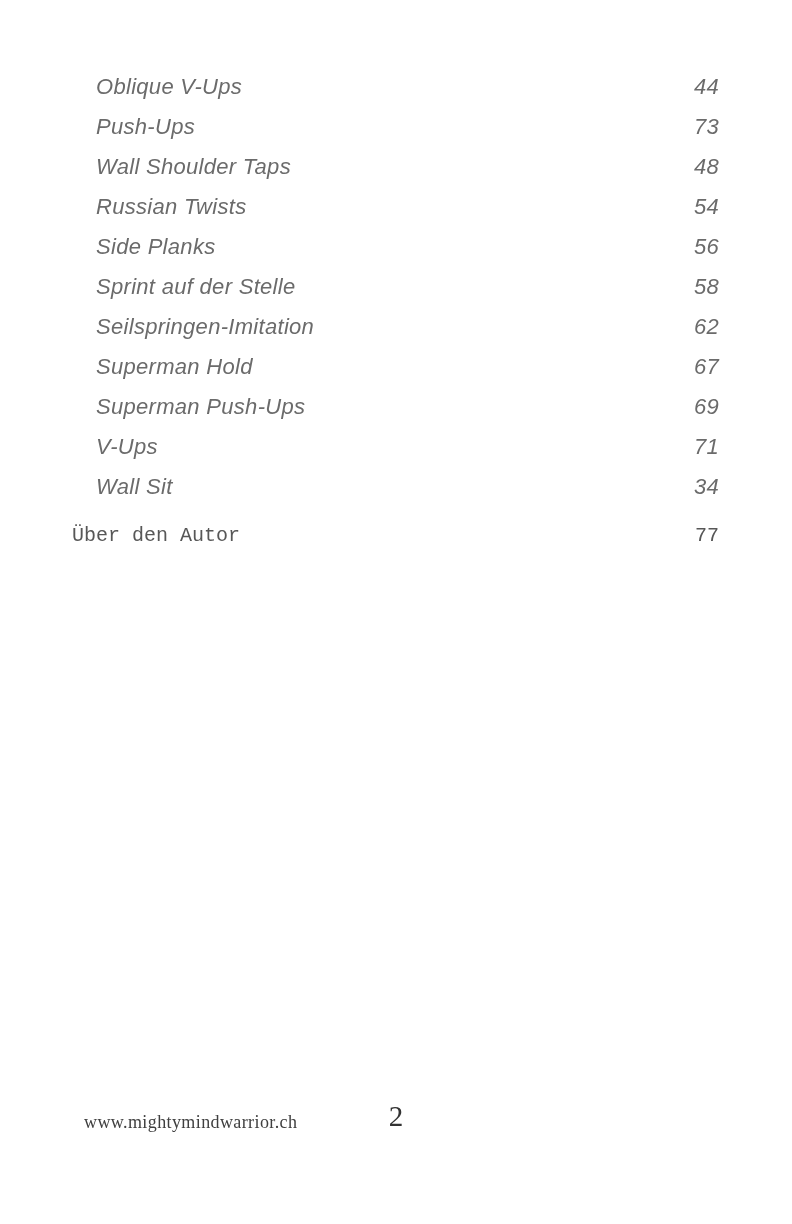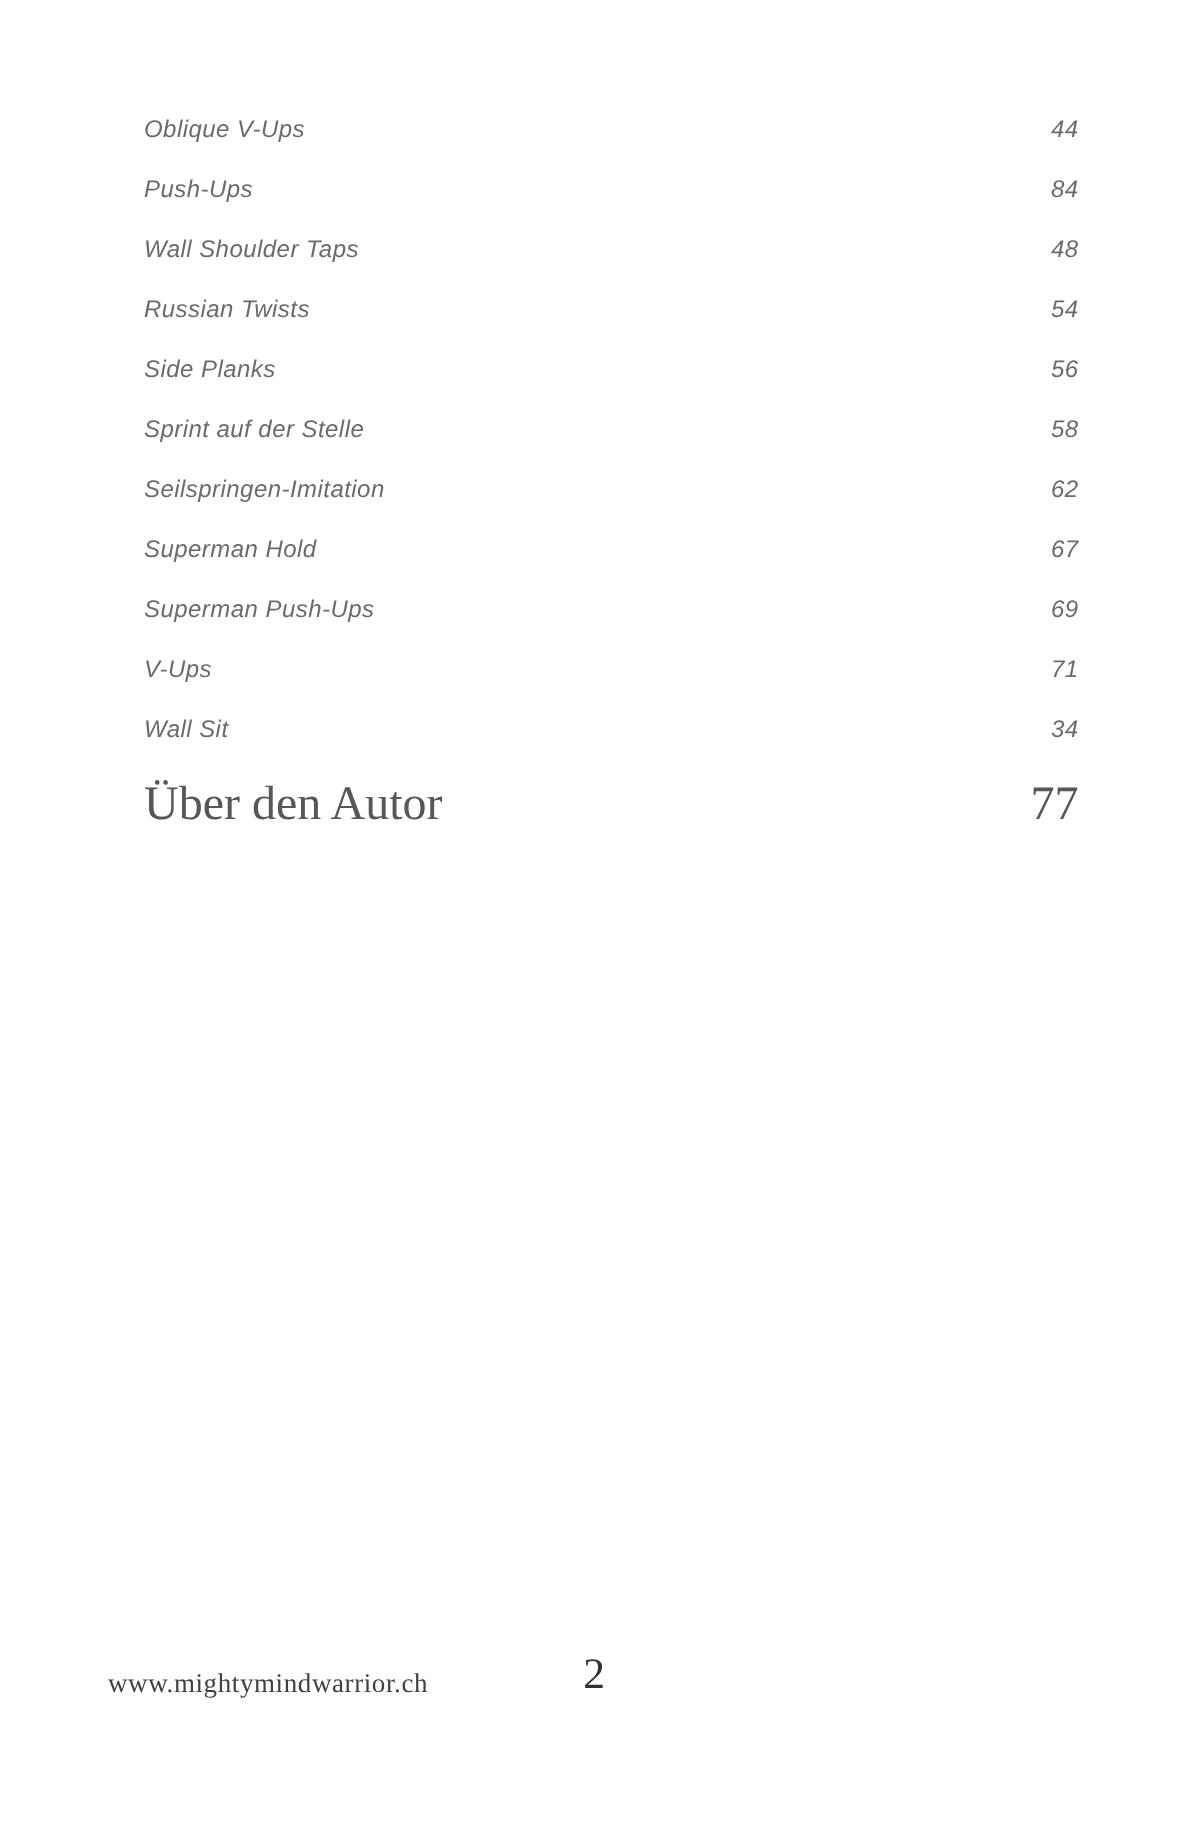--- a/index.html
+++ b/index.html
@@ -24,49 +24,48 @@
   .toc-row {
     display: flex;
     justify-content: space-between;
     align-items: center;
     cursor: pointer;
   }
   .toc-row.sub {
     height: 40px;
     padding-left: 24px;
     font-style: italic;
-    font-size: 16px;
+    font-size: 22px;
     color: #6b6b6b;
     letter-spacing: 0.3px;
   }
   .toc-row.top {
     height: 56px;
-    font-family: Liberation Serif, serif;
+    font-family: Liberation Mono, monospace;
     font-style: normal;
-    font-size: 32px;
+    font-size: 20px;
     color: #575757;
-    margin-left: 24px;
   }
   .toc-label {
     white-space: nowrap;
   }
   .toc-page {
     white-space: nowrap;
   }
   .footer {
     position: absolute;
     top: 1100px;
     left: 0;
     width: 792px;
     height: 44px;
     font-family: "Liberation Serif", serif;
   }
   .footer-url {
     position: absolute;
-    left: 72px;
+    left: 84px;
     top: 12px;
     font-size: 18px;
     color: #3f3f3f;
     letter-spacing: 0.4px;
     cursor: pointer;
   }
   .footer-page {
     position: absolute;
     left: 0;
     width: 792px;
@@ -83,21 +82,21 @@
 
   <div class="toc">
 
     <div class="toc-row sub">
       <span class="toc-label">Oblique V-Ups</span>
       <span class="toc-page">44</span>
     </div>
 
     <div class="toc-row sub">
       <span class="toc-label">Push-Ups</span>
-      <span class="toc-page">84</span>
+      <span class="toc-page">73</span>
     </div>
 
     <div class="toc-row sub">
       <span class="toc-label">Wall Shoulder Taps</span>
       <span class="toc-page">48</span>
     </div>
 
 
     <div class="toc-row sub">
       <span class="toc-label">Russian Twists</span>

